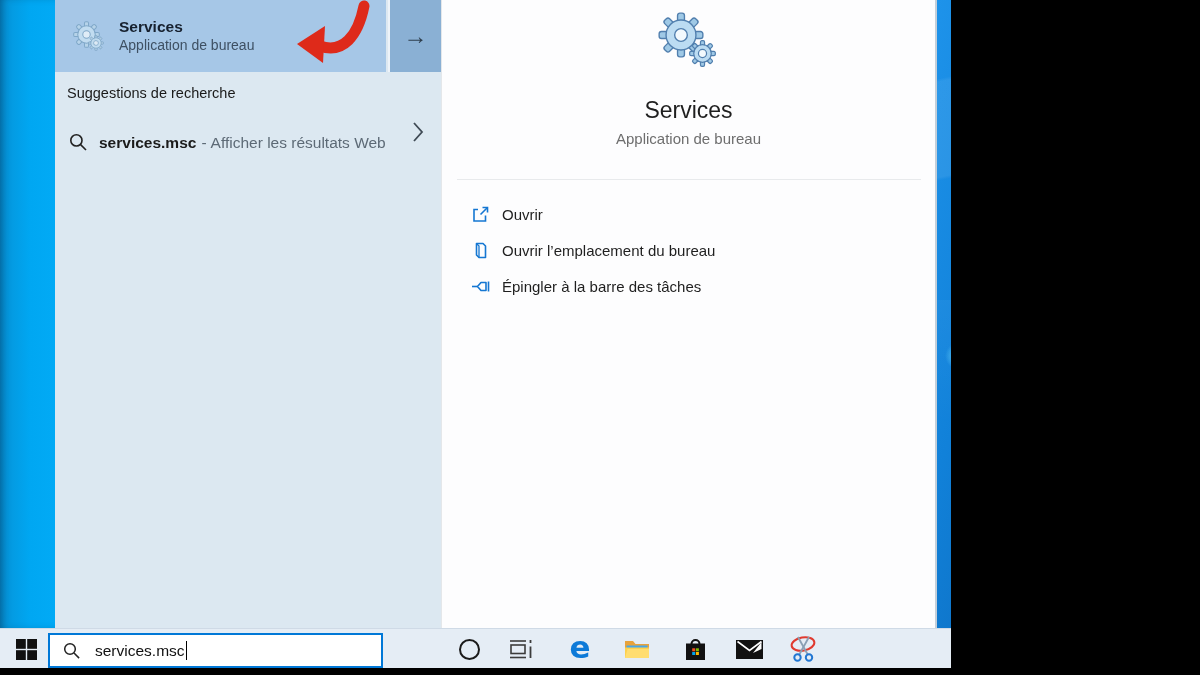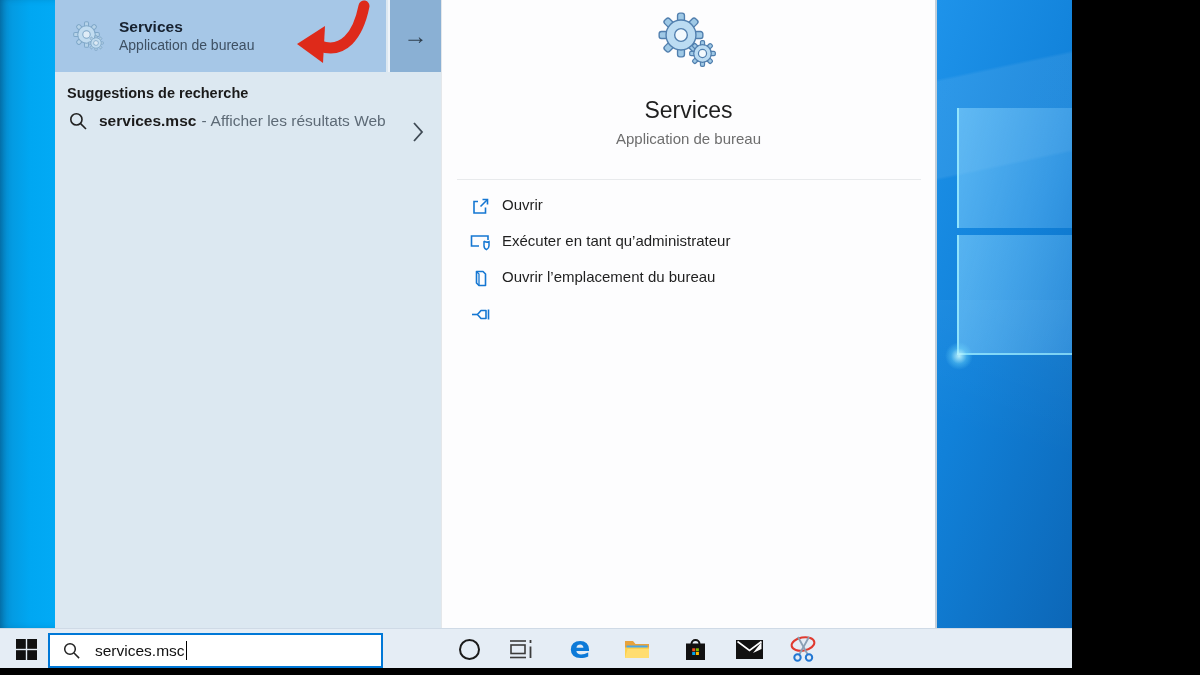--- a/index.html
+++ b/index.html
@@ -1,18 +1,18 @@
 <!DOCTYPE html>
 <html><head>
 <meta charset="utf-8">
 <style>
   html,body{margin:0;padding:0;background:#000;}
   *{box-sizing:border-box;}
   #screen{
-    position:relative;width:1072px;height:675px;overflow:hidden;
+    position:relative;width:951px;height:675px;overflow:hidden;
     font-family:"Liberation Sans",sans-serif;background:#0e6fc4;
   }
   
   .wp-left{
     position:absolute;left:0;top:0;width:55px;height:628px;
     background:linear-gradient(to right,#0693d8 0%,#00a7f2 55%,#02aaf5 100%);
     box-shadow:inset 6px 0 8px -4px rgba(0,30,60,.45);
   }
   .wp-right{
     position:absolute;left:937px;top:0;width:263px;height:628px;overflow:hidden;
@@ -35,41 +35,41 @@
   .flyout{position:absolute;left:55px;top:0;width:386px;height:628px;background:#dce8f1;}
   .best-row{position:absolute;left:0;top:0;width:331px;height:72px;background:#a6c7e7;
     display:flex;align-items:center;cursor:pointer;}
   .best-row .gearwrap{position:relative;width:34px;height:34px;margin-left:18px;flex:none;}
   .best-texts{margin-left:12px;}
   .best-title{font-size:15.5px;font-weight:700;color:#16202e;line-height:1.25;}
   .best-sub{font-size:14px;color:#3e5063;line-height:1.35;}
   .expand-btn{position:absolute;left:333px;top:0;width:53px;height:72px;background:#8ab0d4;
     border-left:2px solid #edf3f9;display:flex;align-items:center;justify-content:center;
     font-size:24px;color:#2e3e4d;cursor:pointer;}
-  .sugg-header{position:absolute;left:12px;top:85px;font-size:14.5px;font-weight:700;color:#1a1a1a;}
-  .sugg-row{position:absolute;left:0;top:112px;width:386px;height:40px;display:flex;align-items:flex-start;cursor:pointer;}
+  .sugg-header{position:absolute;left:12px;top:85px;font-size:14.5px;font-weight:400;color:#1a1a1a;}
+  .sugg-row{position:absolute;left:0;top:112px;width:386px;height:40px;display:flex;align-items:flex-end;cursor:pointer;}
   .sugg-row .mag{margin-left:14px;flex:none;}
   .sugg-text{margin-left:11px;font-size:15.5px;color:#1b1b1b;white-space:nowrap;}
   .sugg-text b{font-weight:700;}
   .sugg-sep{color:#5d6a76;margin:0 4px 0 5px;}
   .sugg-desc{color:#5d6a76;}
   .sugg-chevron{position:absolute;right:17px;top:9px;}
   
   .red-arrow{position:absolute;left:290px;top:0;pointer-events:none;}
   
   .details{position:absolute;left:441px;top:0;width:496px;height:628px;background:#fdfdfe;
     border-left:1px solid #e4e7ea;border-right:2px solid #c3cfda;}
   .details .gearwrap{position:absolute;left:214px;top:12px;width:68px;height:60px;}
   .d-title{position:absolute;left:0;top:97px;width:100%;text-align:center;
     font-size:23px;color:#1f1f1f;font-weight:400;}
   .d-sub{position:absolute;left:0;top:130px;width:100%;text-align:center;
     font-size:15px;color:#6e6e6e;}
   .d-divider{position:absolute;left:15px;top:179px;width:464px;height:1px;background:#e8eaec;}
   .actions{position:absolute;left:28px;top:196px;}
-  .action-row{display:flex;height:36px;cursor:pointer;}
+  .action-row{display:flex;align-items:center;height:36px;cursor:pointer;}
   .action-row .aicon{width:20px;height:20px;flex:none;display:flex;align-items:center;justify-content:center;}
   .action-row .alabel{margin-left:12px;font-size:15px;color:#1f1f1f;white-space:nowrap;}
   
   .taskbar{position:absolute;left:0;top:628px;width:1200px;height:40px;background:#e5edf5;
     border-top:1px solid #cfdae6;}
   .start-btn{position:absolute;left:14px;top:9px;width:24px;height:22px;display:flex;
     align-items:center;justify-content:center;cursor:pointer;}
   .tb-search{position:absolute;left:48px;top:4px;width:335px;height:35px;background:#fff;
     border:2px solid #0078d7;display:flex;align-items:center;}
   .tb-search .mag{margin-left:13px;flex:none;}
@@ -185,49 +185,41 @@
         <span class="aicon">
           <svg width="19" height="19" viewBox="0 0 19 19">
             <path d="M7 4.5 H3 V16 H14.5 V10.5" fill="none" stroke="#1577d2" stroke-width="1.6"></path>
             <path d="M9.5 9.5 L16.5 2.5" fill="none" stroke="#1577d2" stroke-width="1.6"></path>
             <path d="M11.5 2.5 H16.5 V7.5" fill="none" stroke="#1577d2" stroke-width="1.6"></path>
           </svg>
         </span>
         <span class="alabel">Ouvrir</span>
       </div>
 
-      <div class="action-row">
-        <span class="aicon">
-          <svg width="20" height="19" viewBox="0 0 20 19">
-            <path d="M18 7 V3 H1.5 V13 H9" fill="none" stroke="#1577d2" stroke-width="1.6"></path>
-            <path d="M14.5 8.3 c1.6 1 3.2 1 4.5 0.4 v4 c0 2.2-1.9 3.6-2.5 3.9 c-0.6-0.3-2.5-1.7-2.5-3.9 v-4 z" fill="#fdfdfe" stroke="#1577d2" stroke-width="1.5"></path>
-          </svg>
-        </span>
-        <span class="alabel">Exécuter en tant qu’administrateur</span>
-      </div>
 
       <div class="action-row">
         <span class="aicon">
           <svg width="19" height="19" viewBox="0 0 19 19">
             <path d="M5.5 2.5 H12 L14.5 5 V16.5 H8 L5.5 14 Z" fill="none" stroke="#1577d2" stroke-width="1.6" stroke-linejoin="round"></path>
             <path d="M5.5 2.5 L8 5 V16.5" fill="none" stroke="#1577d2" stroke-width="1.3"></path>
           </svg>
         </span>
         <span class="alabel">Ouvrir l’emplacement du bureau</span>
       </div>
 
 
       <div class="action-row">
         <span class="aicon">
           <svg width="19" height="19" viewBox="0 0 19 19">
             <line x1="1" y1="9.5" x2="6.5" y2="9.5" stroke="#1577d2" stroke-width="1.6"></line>
             <path d="M6.5 9.5 L10 5.5 H15 V13.5 H10 Z" fill="none" stroke="#1577d2" stroke-width="1.6" stroke-linejoin="round"></path>
             <line x1="17.5" y1="4.5" x2="17.5" y2="14.5" stroke="#1577d2" stroke-width="1.6"></line>
           </svg>
         </span>
+        <span class="alabel">Épingler à la barre des tâches</span>
       </div>
 
     </div>
   </div>
 
   <div class="taskbar">
 
     <div class="start-btn">
       <svg width="21" height="21" viewBox="0 0 21 21">
         <rect x="0" y="0" width="9.8" height="9.8" fill="#111"></rect>

